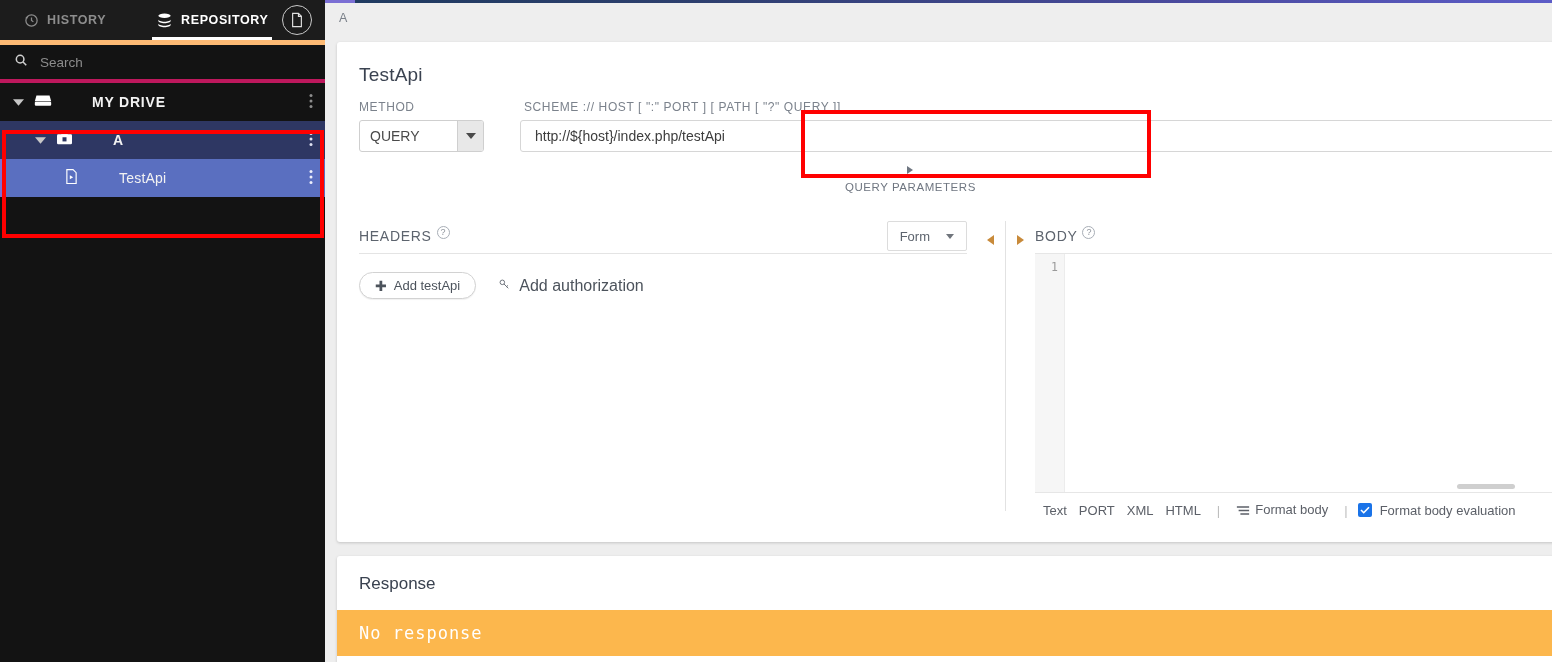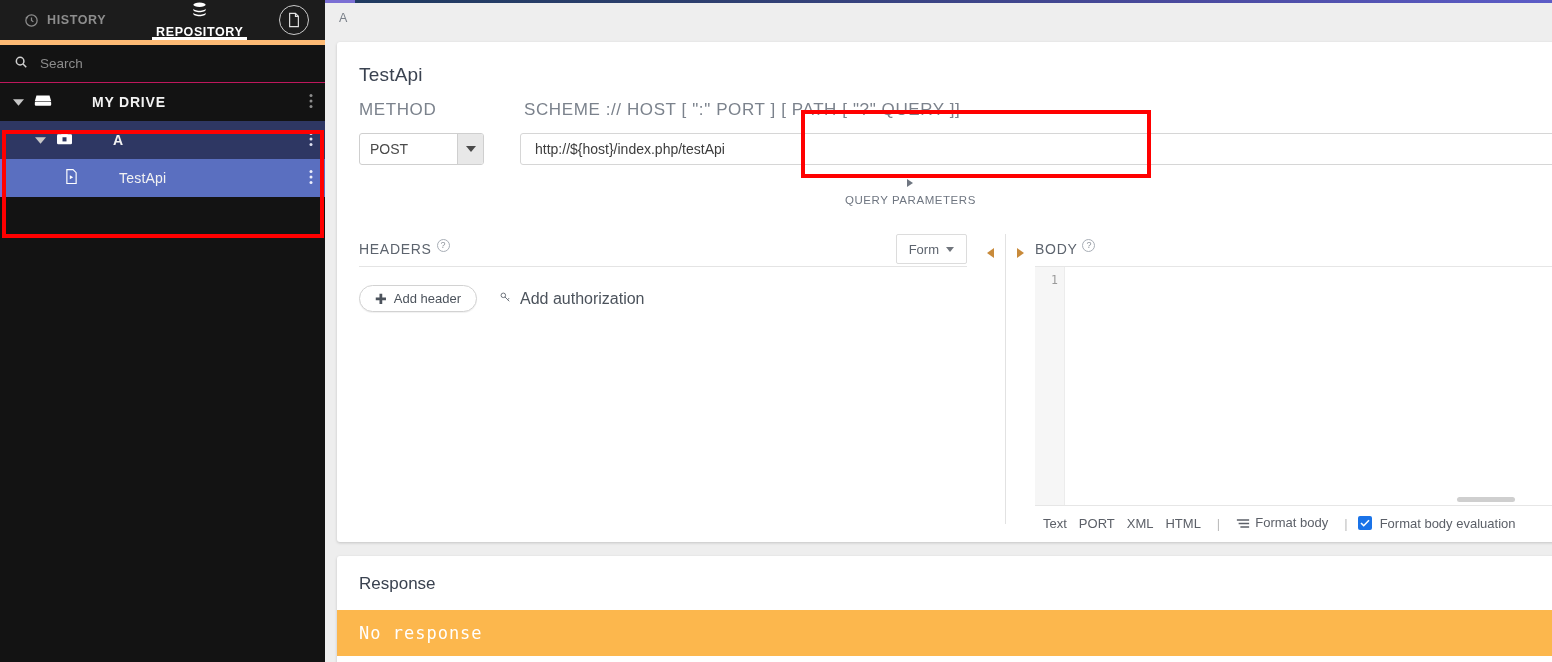--- a/index.html
+++ b/index.html
@@ -82,21 +82,21 @@
     border: 1.4px solid #c9c9c9;
     border-radius: 50%;
     display: flex; align-items: center; justify-content: center;
   }
 
   .sb-search {
     height: 38px;
     display: flex; align-items: center;
     gap: 10px;
     padding: 0 14px;
-    border-bottom: 1px solid #be185d;
+    border-bottom: 4px solid #be185d;
     background: #131313;
   }
   .sb-search input {
     background: transparent;
     border: 0;
     outline: none;
     color: #d8d8d8;
     font-size: 13.5px;
     font-family: "Liberation Sans", sans-serif;
     width: 100%;
@@ -201,25 +201,25 @@
     letter-spacing: .2px;
   }
 
   .urlrow {
     display: flex;
     align-items: flex-end;
     padding: 14px 0 0 22px;
     gap: 0;
   }
   .fieldlabel {
-    font-size: 17px;
+    font-size: 12px;
     letter-spacing: .6px;
     color: #7b828c;
     text-transform: uppercase;
-    margin-bottom: 13px;
+    margin-bottom: 6px;
     white-space: nowrap;
   }
   .method-col { width: 125px; }
   .select-wrap {
     display: flex;
     height: 32px;
     border: 1px solid #cfcfcf;
     border-radius: 3px;
     background: #ffffff;
     overflow: hidden;
@@ -355,21 +355,21 @@
     cursor: pointer;
   }
   .form-select {
     margin-left: auto;
     margin-right: 8px;
     height: 30px;
     border: 1px solid #dcdcdc;
     border-radius: 2px;
     background: #ffffff;
     display: flex; align-items: center;
-    gap: 7px;
+    gap: 16px;
     padding: 0 12px;
     font-size: 13px;
     color: #5d646e;
     cursor: pointer;
   }
   .caret-sm {
     width: 0; height: 0;
     border-left: 4px solid transparent;
     border-right: 4px solid transparent;
     border-top: 5px solid #70757c;
@@ -511,21 +511,21 @@
         <span>
           <svg width="15" height="15" viewBox="0 0 24 24" fill="none" stroke="#8d8d8d" stroke-width="2">
             <circle cx="12" cy="12" r="9"></circle>
               <path d="M12 7v5l3 2"></path>
               <path d="M3 7l3 1"></path>
           </svg>
         </span>
         <span>HISTORY</span>
       </div>
 
-      <div class="sb-tab active" style="margin-left:22px;flex-direction:column;">
+      <div class="sb-tab active" style="margin-left:22px;">
         <span>
           <svg width="17" height="15" viewBox="0 0 24 22" fill="#ffffff">
             <ellipse cx="12" cy="4" rx="9" ry="3.2"></ellipse>
             <path d="M3 9.5c0 1.8 4 3.2 9 3.2s9-1.4 9-3.2v2.2c0 1.8-4 3.2-9 3.2s-9-1.4-9-3.2z"></path>
             <path d="M3 15.5c0 1.8 4 3.2 9 3.2s9-1.4 9-3.2v2.2c0 1.8-4 3.2-9 3.2s-9-1.4-9-3.2z"></path>
           </svg>
         </span>
         <span>REPOSITORY</span>
       </div>
 
@@ -623,21 +623,21 @@
     <div class="breadcrumb">A</div>
 
     <div class="card" id="req-card">
 
       <div class="req-title">TestApi</div>
 
       <div class="urlrow">
         <div class="method-col">
           <div class="fieldlabel">METHOD</div>
           <div class="select-wrap">
-            <div class="sel-val">POST</div>
+            <div class="sel-val">QUERY</div>
             <div class="sel-arrow">
                 <span class="caret-dn"></span>
               </div>
           </div>
         </div>
         <div class="url-col">
           <div class="fieldlabel">SCHEME :// HOST [ ":" PORT ] [ PATH [ "?" QUERY ]]</div>
           <div class="url-input">http://${host}/index.php/testApi</div>
         </div>
       </div>
@@ -655,21 +655,21 @@
             <span class="help-ico">?</span>
             <div class="form-select">
               <span>Form</span>
               <span class="caret-sm"></span>
             </div>
           </div>
           <div class="hdr-hr"></div>
           <div class="hdr-actions">
             <div class="pillbtn">
               <span class="plus">✚</span>
-              <span>Add header</span>
+              <span>Add testApi</span>
             </div>
             <div class="linkish">
               <span>
                 <svg width="13" height="13" viewBox="0 0 24 24" fill="none" stroke="#6b7179" stroke-width="1.8">
                   <circle cx="8" cy="8" r="4.2"></circle>
                     <path d="M11 11l8 8M16 16l2.5-2.5"></path>
                 </svg>
               </span>
               <span>Add authorization</span>
             </div>

